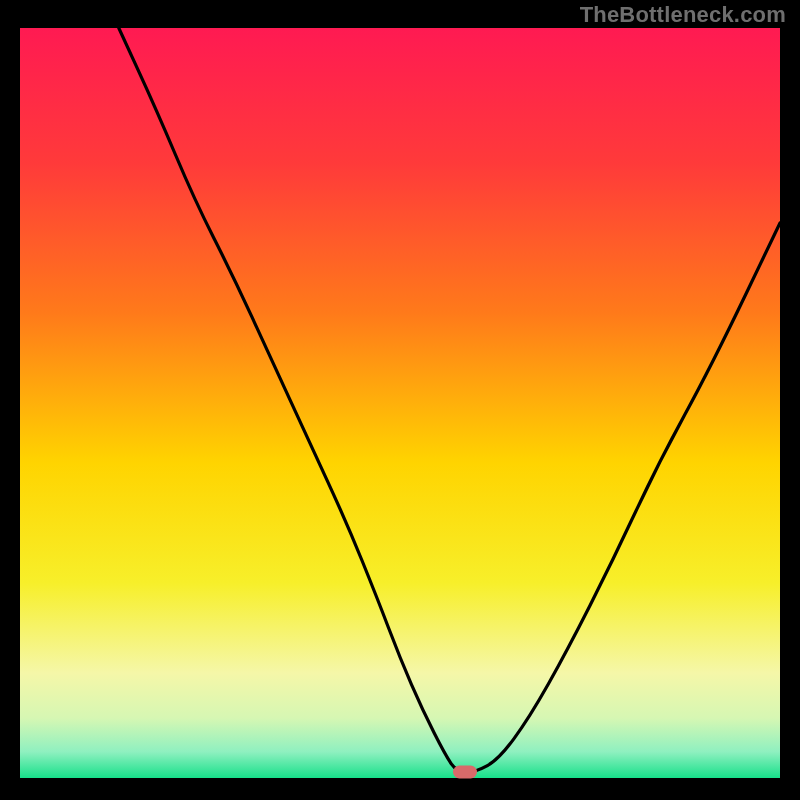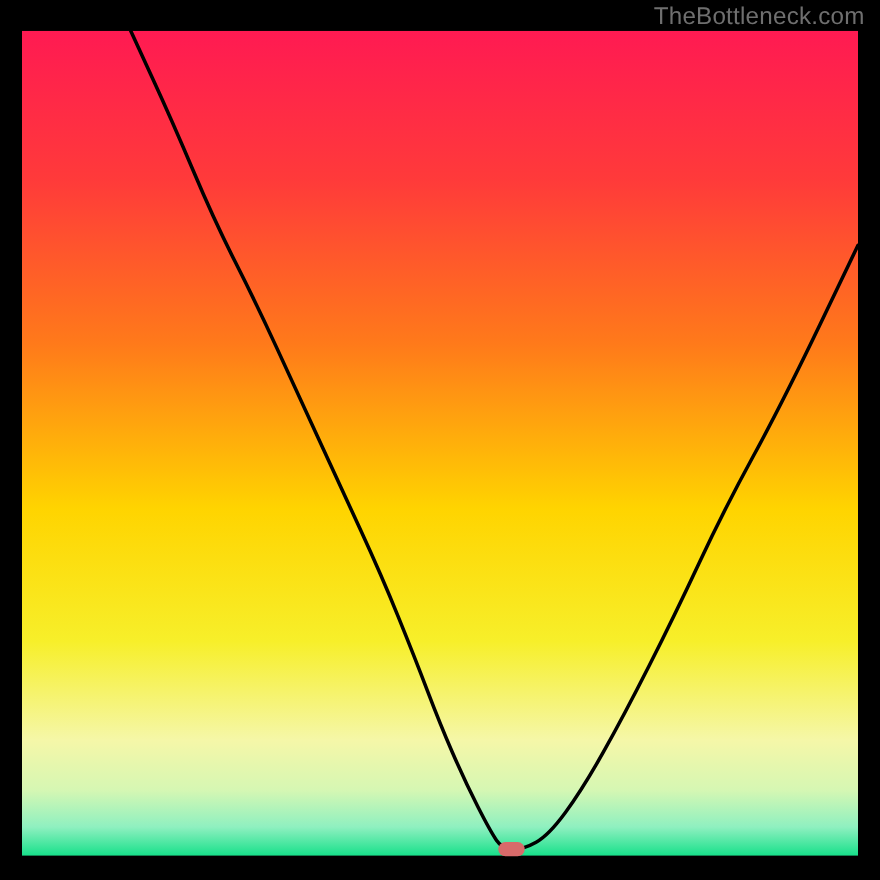--- a/index.html
+++ b/index.html
@@ -18,21 +18,21 @@
     width: 800px;
     height: 800px;
     background: #000;
   }
   .watermark {
     position: absolute;
     top: 2px;
     right: 14px;
     color: #6f6f6f;
     font-size: 22px;
-    font-weight: 400;
+    font-weight: 700;
     letter-spacing: 0.2px;
   }
   .plot {
     position: absolute;
     left: 20px;
     top: 28px;
     width: 760px;
     height: 750px;
   }
   .gradient-bg {

